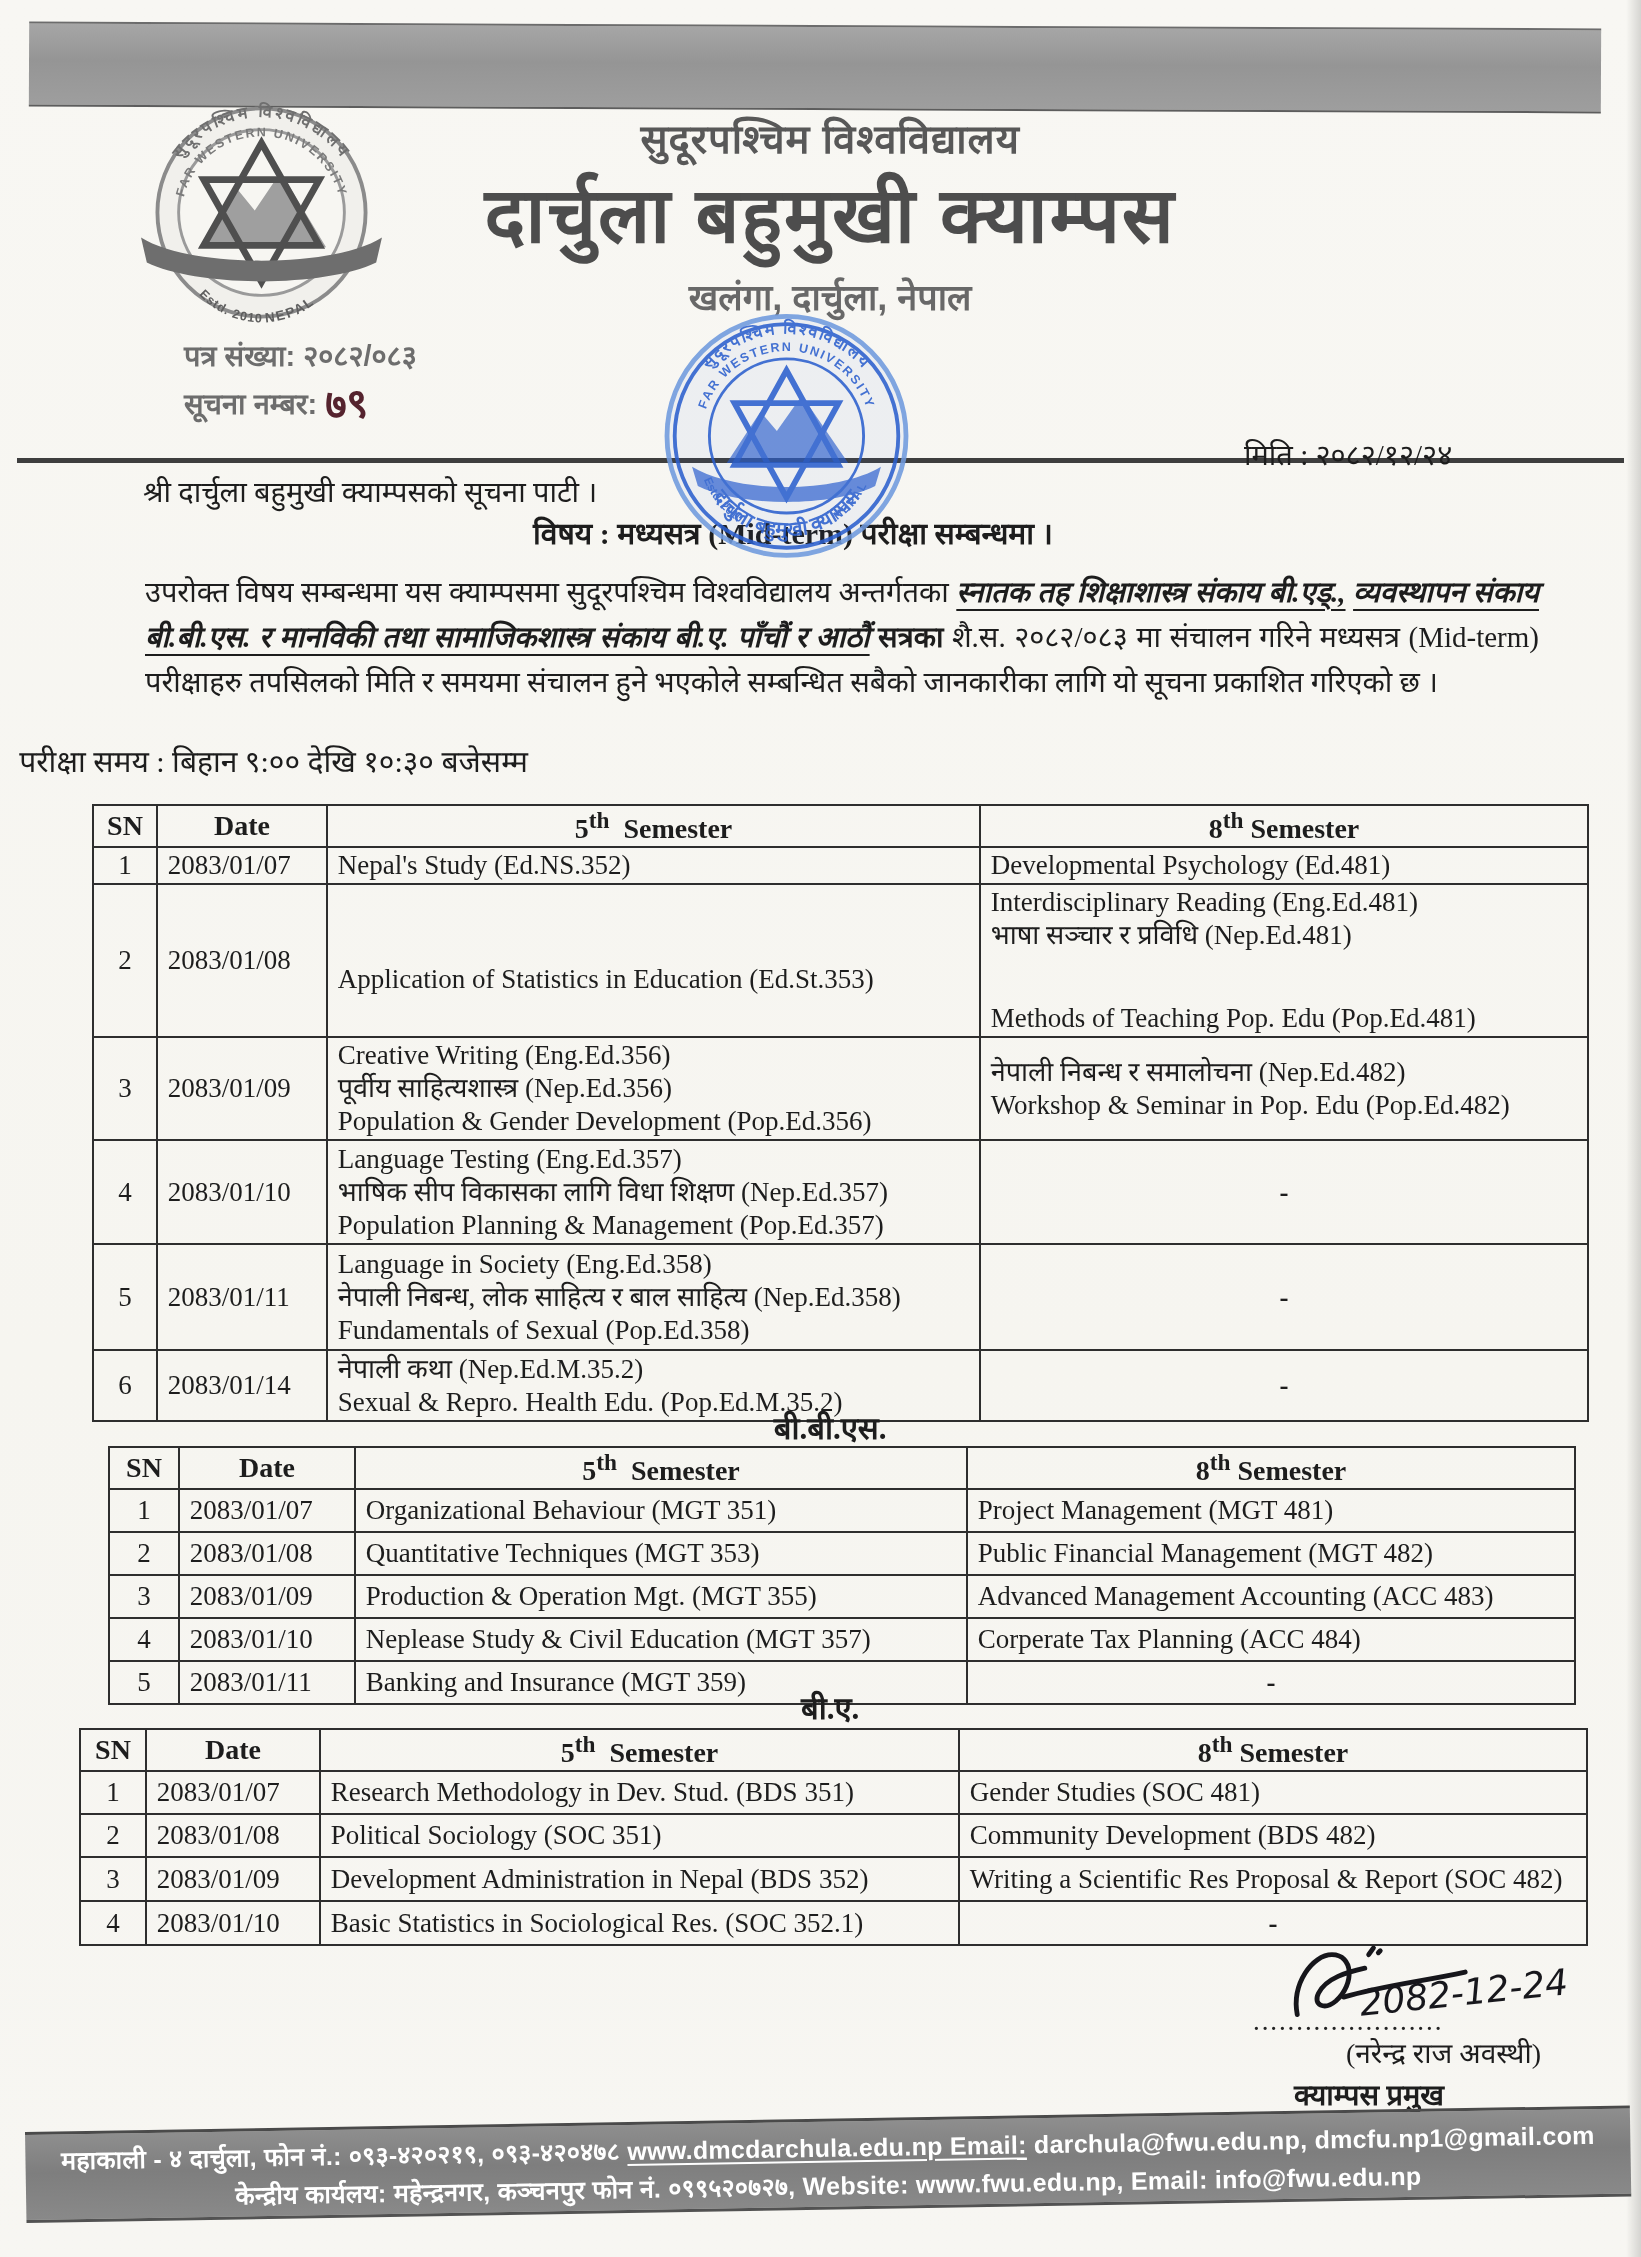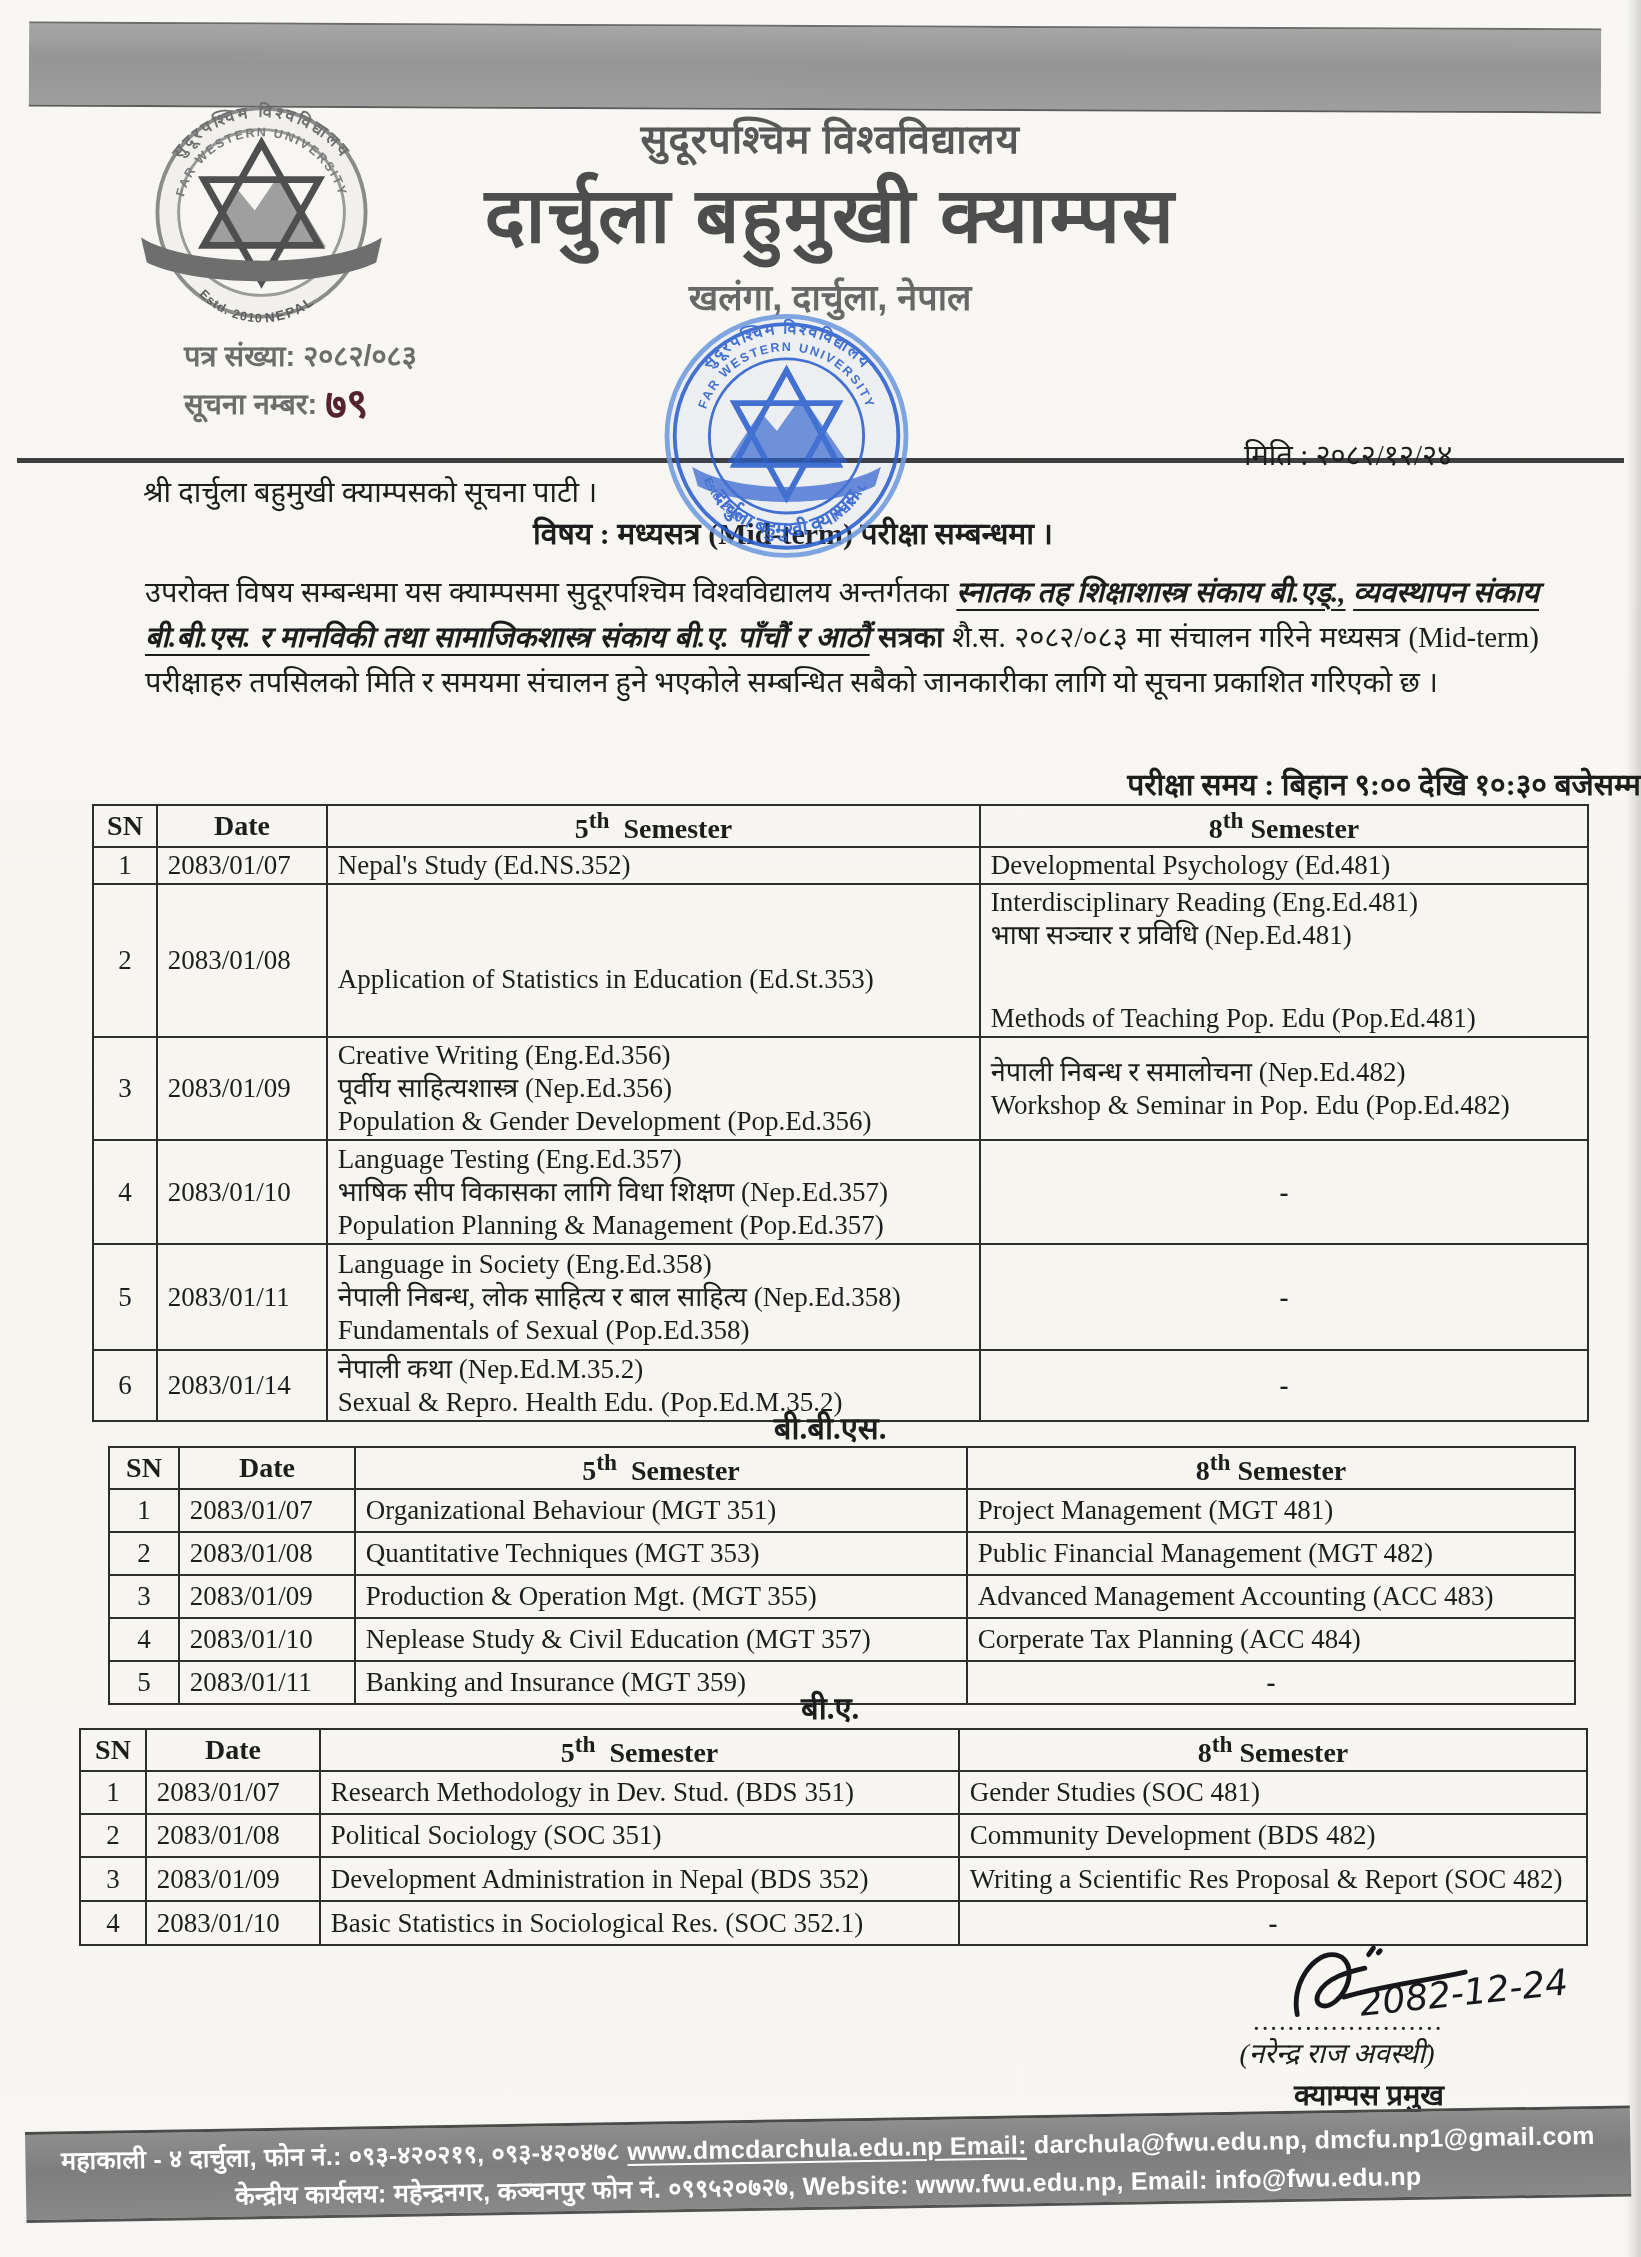--- a/index.html
+++ b/index.html
@@ -33,22 +33,22 @@
   
   .date-line{position:absolute;left:1244px;top:434px;font-size:29px;}
   .addressee{position:absolute;left:143px;top:471px;font-size:29px;}
   .subject{position:absolute;left:533px;top:512px;font-size:30px;font-weight:bold;}
   
   .body-par{position:absolute;left:145px;top:570px;width:1394px;font-size:29px;
         line-height:45px;text-align:justify;}
   .bu{font-weight:bold;text-decoration:underline;text-underline-offset:6.8px;
         text-decoration-thickness:1.9px;font-style:italic;}
   .bld{font-weight:bold;}
-  .exam-time{position:absolute;left:19.3px;right:0;top:740px;text-align:right;
-        font-size:30px;font-weight:bold;margin-top:23px;}
+  .exam-time{position:absolute;left:19.3px;right:0;top:740px;text-align:left;
+        font-size:30px;font-weight:normal;}
   .tbl-title{position:absolute;left:19.3px;right:0;text-align:center;font-size:31px;font-weight:bold;}
   .t-bed{top:780px;} .t-bbs{top:1406px;font-family:Liberation Serif, serif;} .t-ba{top:1686px;}
   
   table.sched{position:absolute;border-collapse:collapse;table-layout:fixed;
         font-size:27px;background:transparent;}
   table.sched td{border:2.9px solid #2e2e2e;padding:1px 9.7px;vertical-align:middle;overflow:hidden;}
   table.sched tr.hdr td{text-align:center;font-weight:bold;font-size:28px;}
   td.sn{text-align:center;}
   td.date{vertical-align:top;padding-top:2.9px;}
   td.sub{vertical-align:top;padding-top:2.9px;}
@@ -57,21 +57,21 @@
   .ln{line-height:33px;}
   .gap-top{margin-top:50px;}
   #tbl-bed{left:92px;top:804px;width:1495px;}
   #tbl-bbs{left:108px;top:1446px;width:1466px;}
   #tbl-ba{left:79px;top:1728px;width:1506px;}
   
   .sig-squiggle{position:absolute;left:1276px;top:1943px;width:222px;height:89px;z-index:2;}
   .sig-date{position:absolute;left:1359px;top:1972px;font-size:36px;font-style:italic;
         color:#17171c;transform:rotate(-6deg);font-family:"DejaVu Sans",sans-serif;z-index:2;}
   .sig-dots{position:absolute;left:1253px;top:2006px;font-size:27px;letter-spacing:1.9px;color:#222;}
-  .sig-name{position:absolute;left:1192px;top:2033px;width:290px;text-align:center;font-size:28px;font-style:italic;}
+  .sig-name{position:absolute;left:1251px;top:2033px;width:290px;text-align:right;font-size:28px;}
   .sig-title{position:absolute;left:1234px;top:2074px;width:270px;text-align:center;
         font-size:29px;font-weight:bold;}
   .stamp-frag{position:absolute;left:1276px;top:2103px;font-size:33px;font-weight:bold;
         color:#2f72cf;filter:blur(1.3px);transform:scaleY(.92);z-index:4;
         border-bottom:3.9px solid rgba(47,114,207,.75);padding-bottom:1.9px;}
   
   .footer{position:absolute;left:25px;top:2132px;width:1605px;height:85px;z-index:6;
         background:linear-gradient(180deg,#8e8e8e,#7e7e7e 45%,#898989);
         border-top:3.9px solid #4a4a4a;border-bottom:3.9px solid #525252;
         transform:rotate(-0.95deg);transform-origin:left top;

